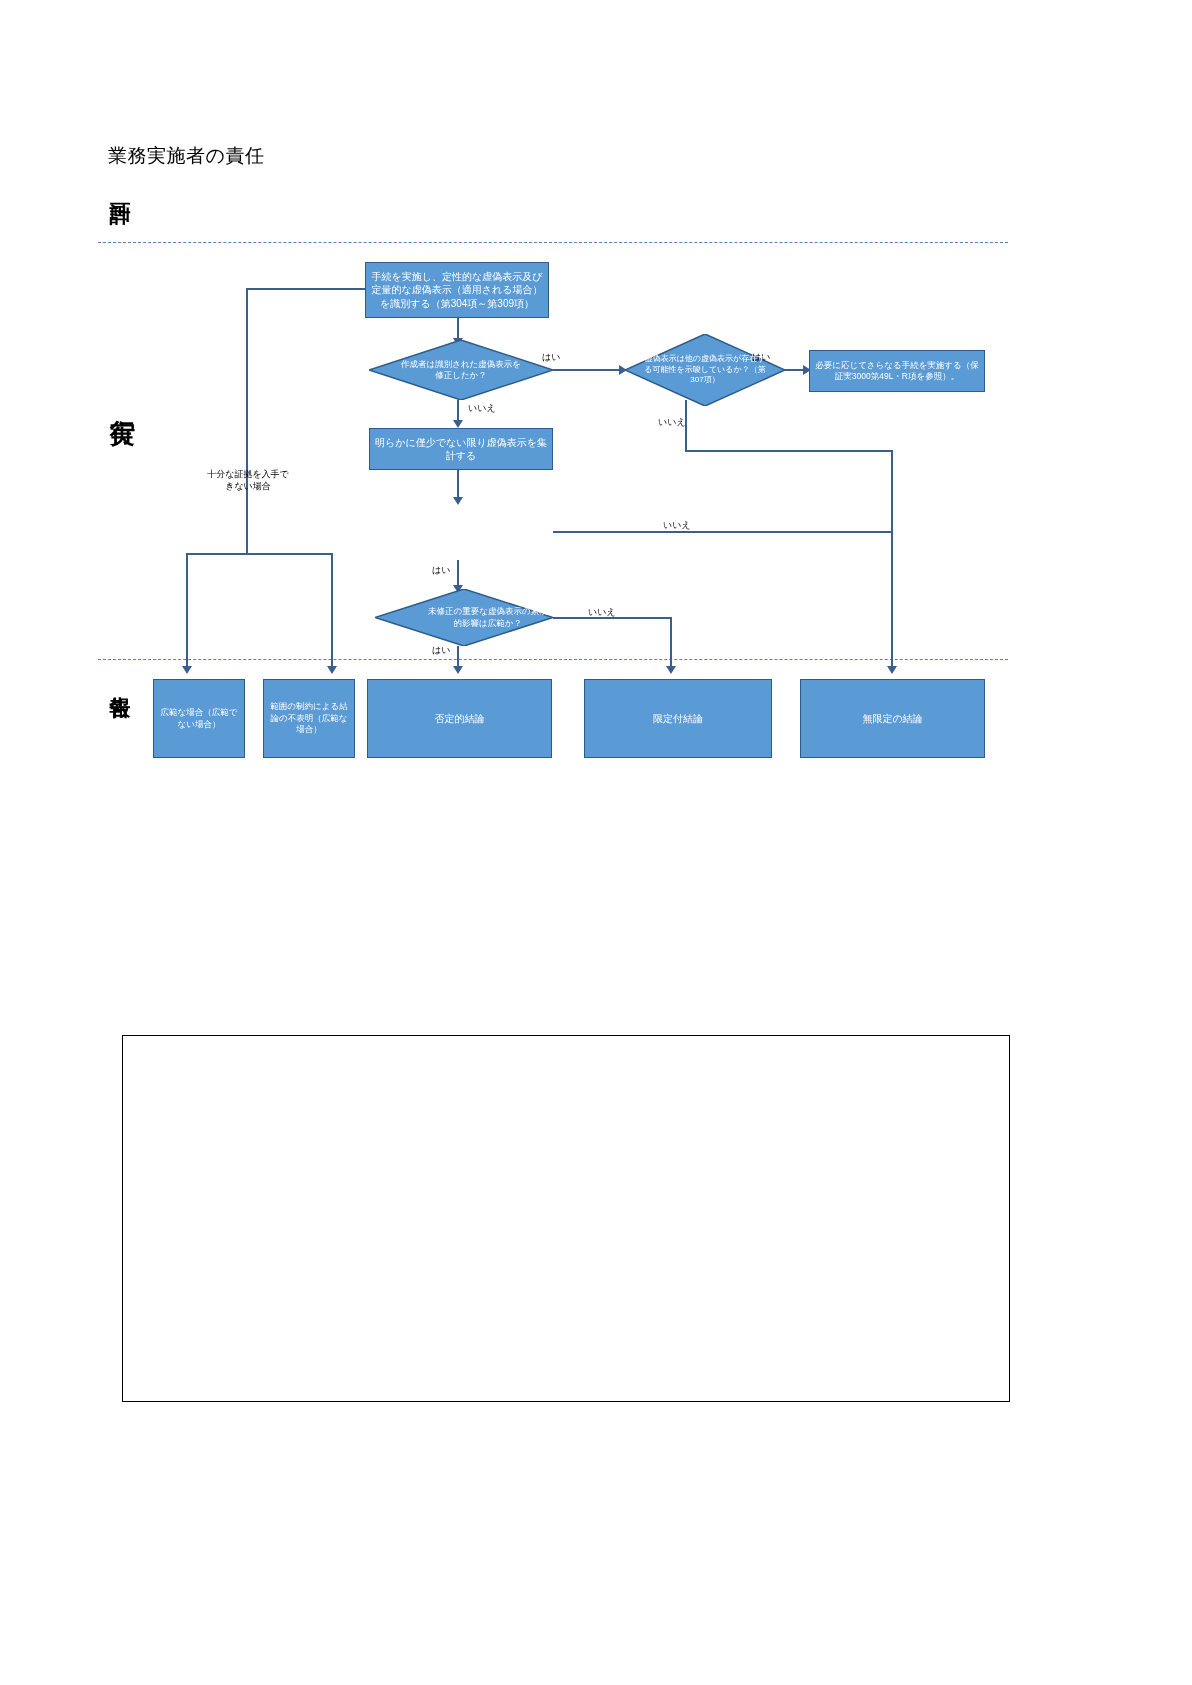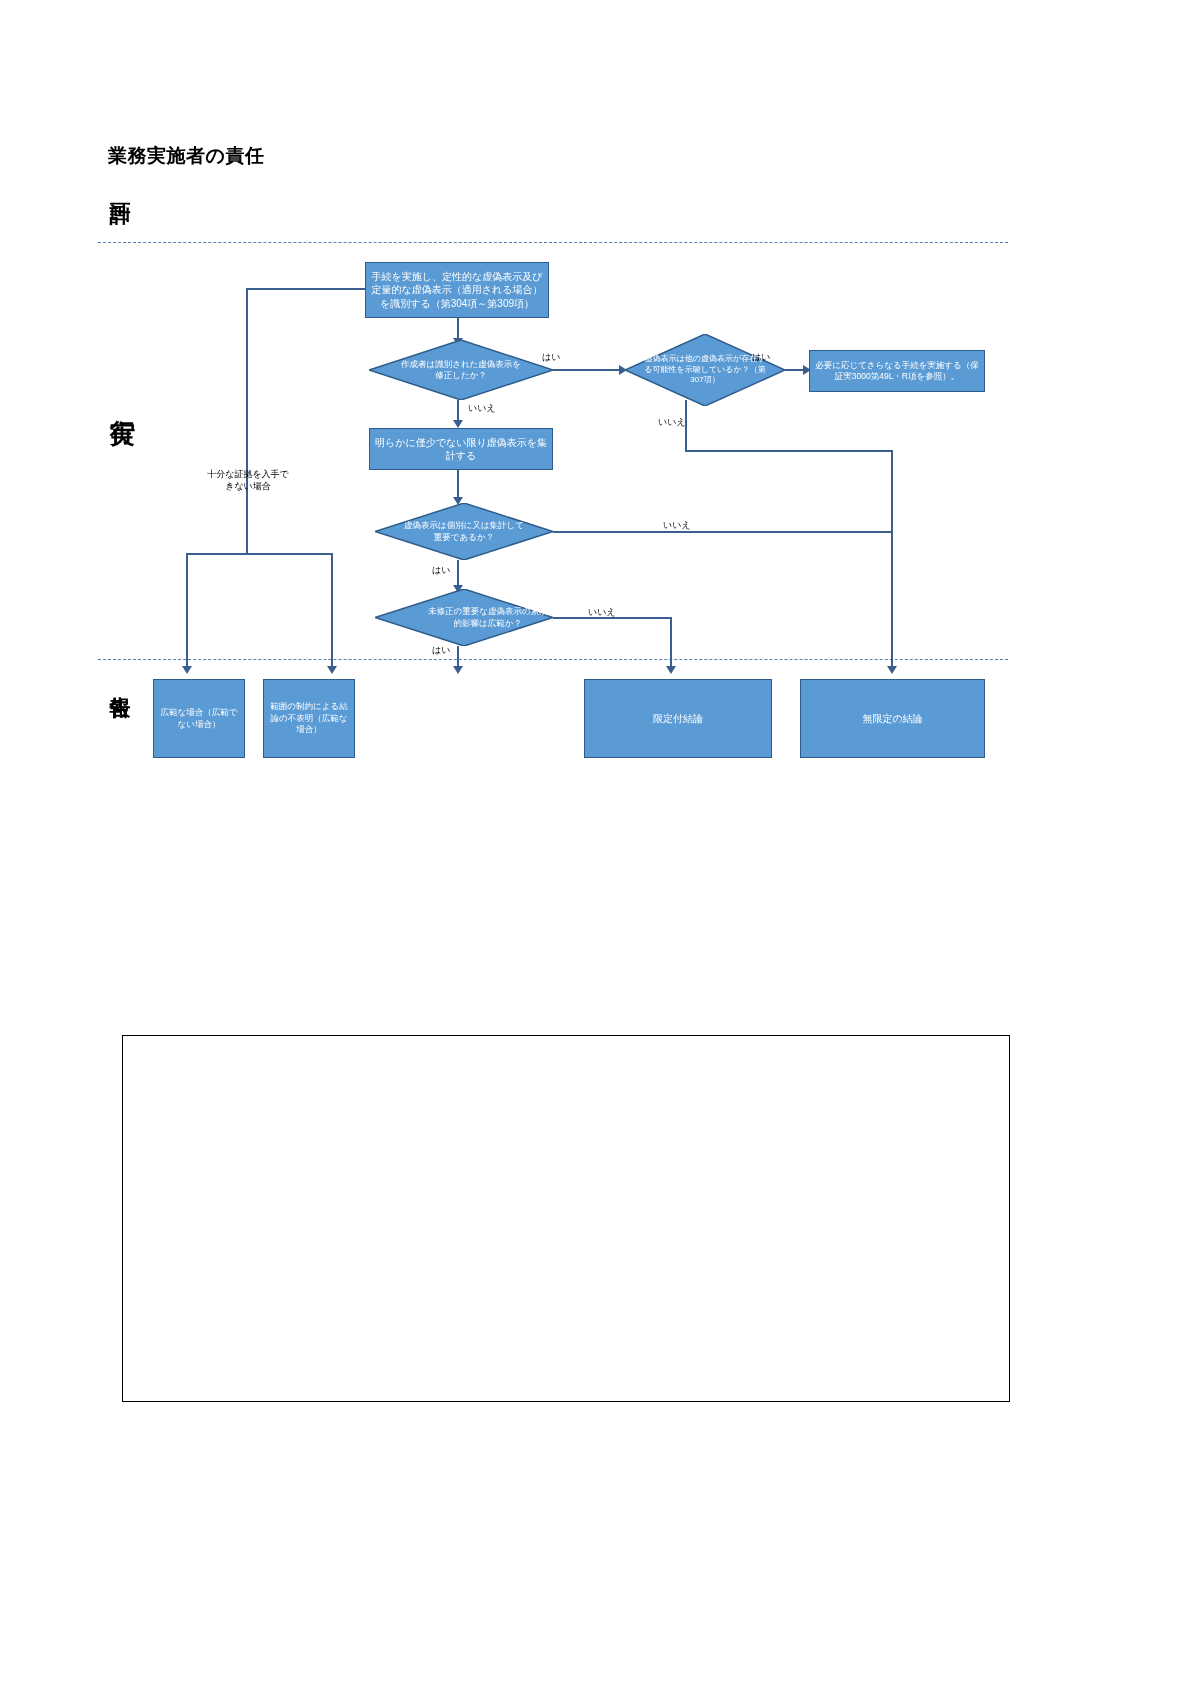--- a/index.html
+++ b/index.html
@@ -6,21 +6,21 @@
   body{
     width:1192px;height:1685px;background:#ffffff;
     font-family:"Liberation Sans","DejaVu Sans",sans-serif;
     position:relative;overflow:hidden;
   }
   .page{position:absolute;left:0;top:0;width:1192px;height:1685px;}
 
   
   #page-title{
     position:absolute;left:108px;top:143px;
-    font-size:19px;font-weight:bold;color:#000000;letter-spacing:0.5px;
+    font-size:19px;font-weight:normal;color:#000000;letter-spacing:0.5px;
     white-space:nowrap;
   }
   .band-label{
     position:absolute;font-weight:bold;color:#000000;
     writing-mode:vertical-rl;text-orientation:upright;
     letter-spacing:0px;line-height:1;
   }
   #band-plan{left:110px;top:186px;font-size:21px;}
   #band-exec{left:110px;top:400px;font-size:25px;}
   #band-report{left:110px;top:680px;font-size:21px;}
@@ -154,42 +154,39 @@
   </div>
 
   <div class="node box" style="left:809px;top:350px;width:176px;height:40px;">
     <span>必要に応じてさらなる手続を実施する（保証実3000第49L・R項を参照）。</span>
   </div>
 
   <div class="node box big" style="left:369px;top:428px;width:184px;height:38px;justify-content:flex-end;">
     <span>明らかに僅少でない限り虚偽表示を集計する</span>
   </div>
 
-  <div class="node diamond" style="left:375px;top:503px;width:178px;height:57px;">
-    <svg viewBox="0 0 178 57" preserveAspectRatio="none">
-      <polygon points="89,0 178,28.5 89,57 0,28.5" fill="#5b9bd5" stroke="#2e5c8a" stroke-width="1.5"></polygon>
-    </svg>
-    <span class="dtext">虚偽表示は個別に又は集計して重要であるか？</span>
-  </div>
 
   <div class="node diamond" style="left:375px;top:589px;width:178px;height:57px;justify-content:flex-end;">
     <svg viewBox="0 0 178 57" preserveAspectRatio="none">
       <polygon points="89,0 178,28.5 89,57 0,28.5" fill="#5b9bd5" stroke="#2e5c8a" stroke-width="1.5"></polygon>
     </svg>
     <span class="dtext">未修正の重要な虚偽表示の累積的影響は広範か？</span>
   </div>
 
   <div class="node box" style="left:153px;top:679px;width:92px;height:79px;">
     <span>広範な場合（広範でない場合）</span>
   </div>
 
   <div class="node box" style="left:263px;top:679px;width:92px;height:79px;">
     <span>範囲の制約による結論の不表明（広範な場合）</span>
   </div>
 
+  <div class="node box big" style="left:367px;top:679px;width:185px;height:79px;">
+    <span>否定的結論</span>
+  </div>
 
   <div class="node box big" style="left:584px;top:679px;width:188px;height:79px;">
     <span>限定付結論</span>
   </div>
 
   <div class="node box big" style="left:800px;top:679px;width:185px;height:79px;">
     <span>無限定の結論</span>
   </div>
 
   <div class="elabel" style="left:542px;top:351px;">はい</div>

